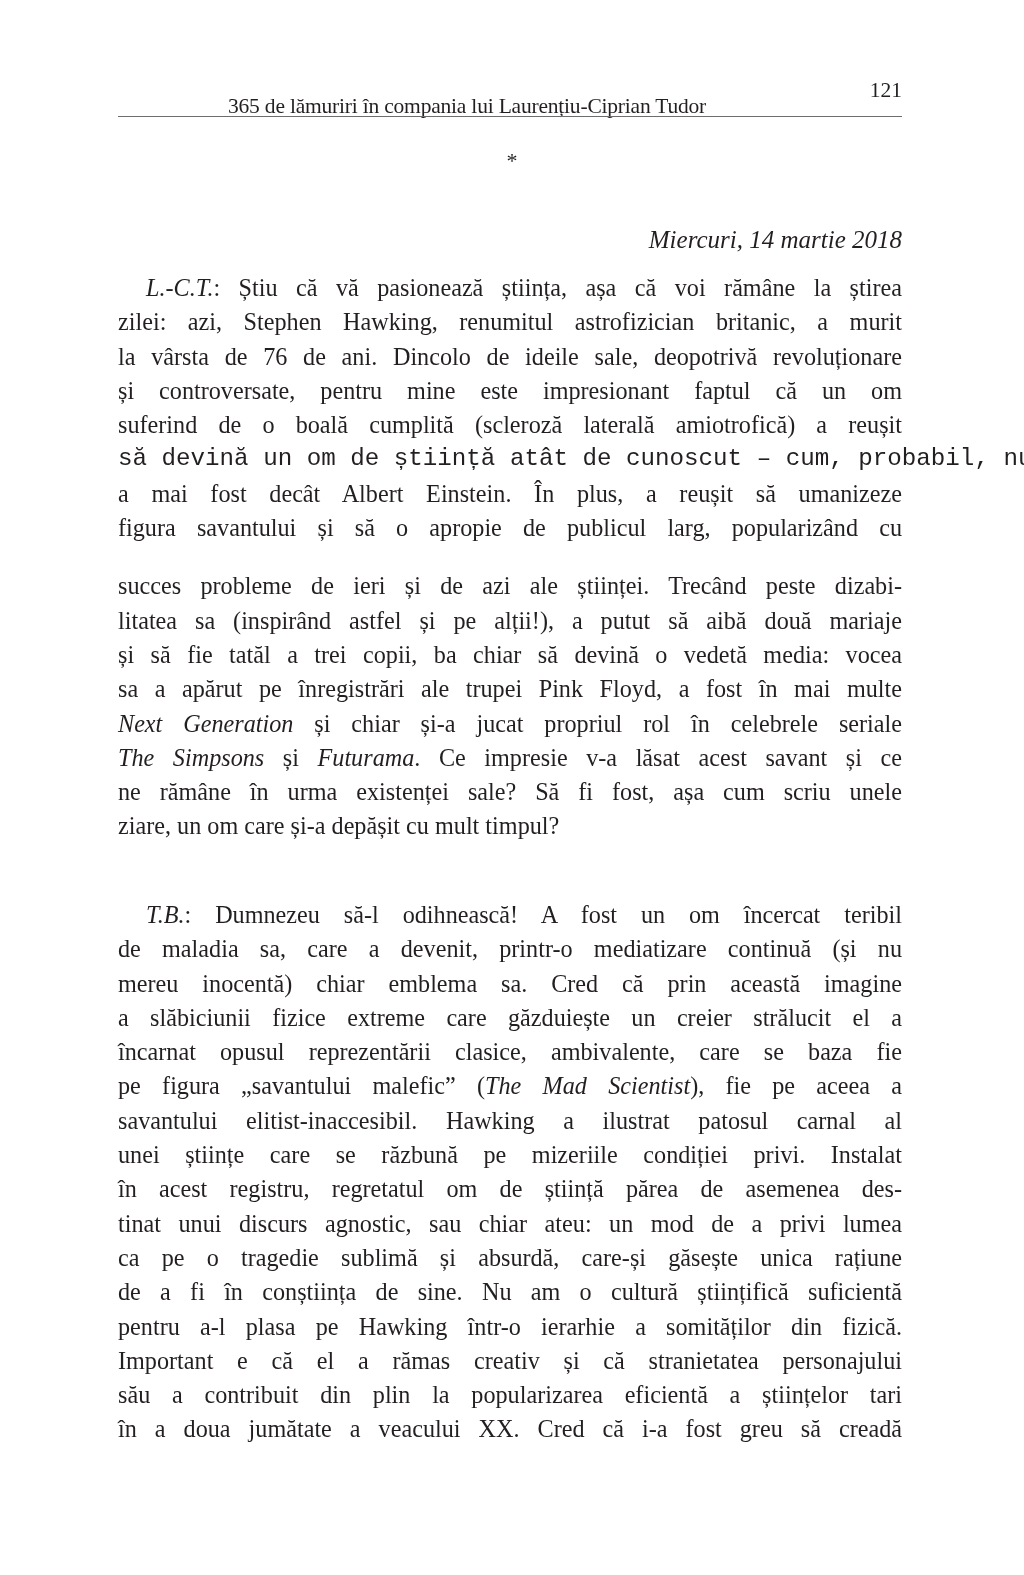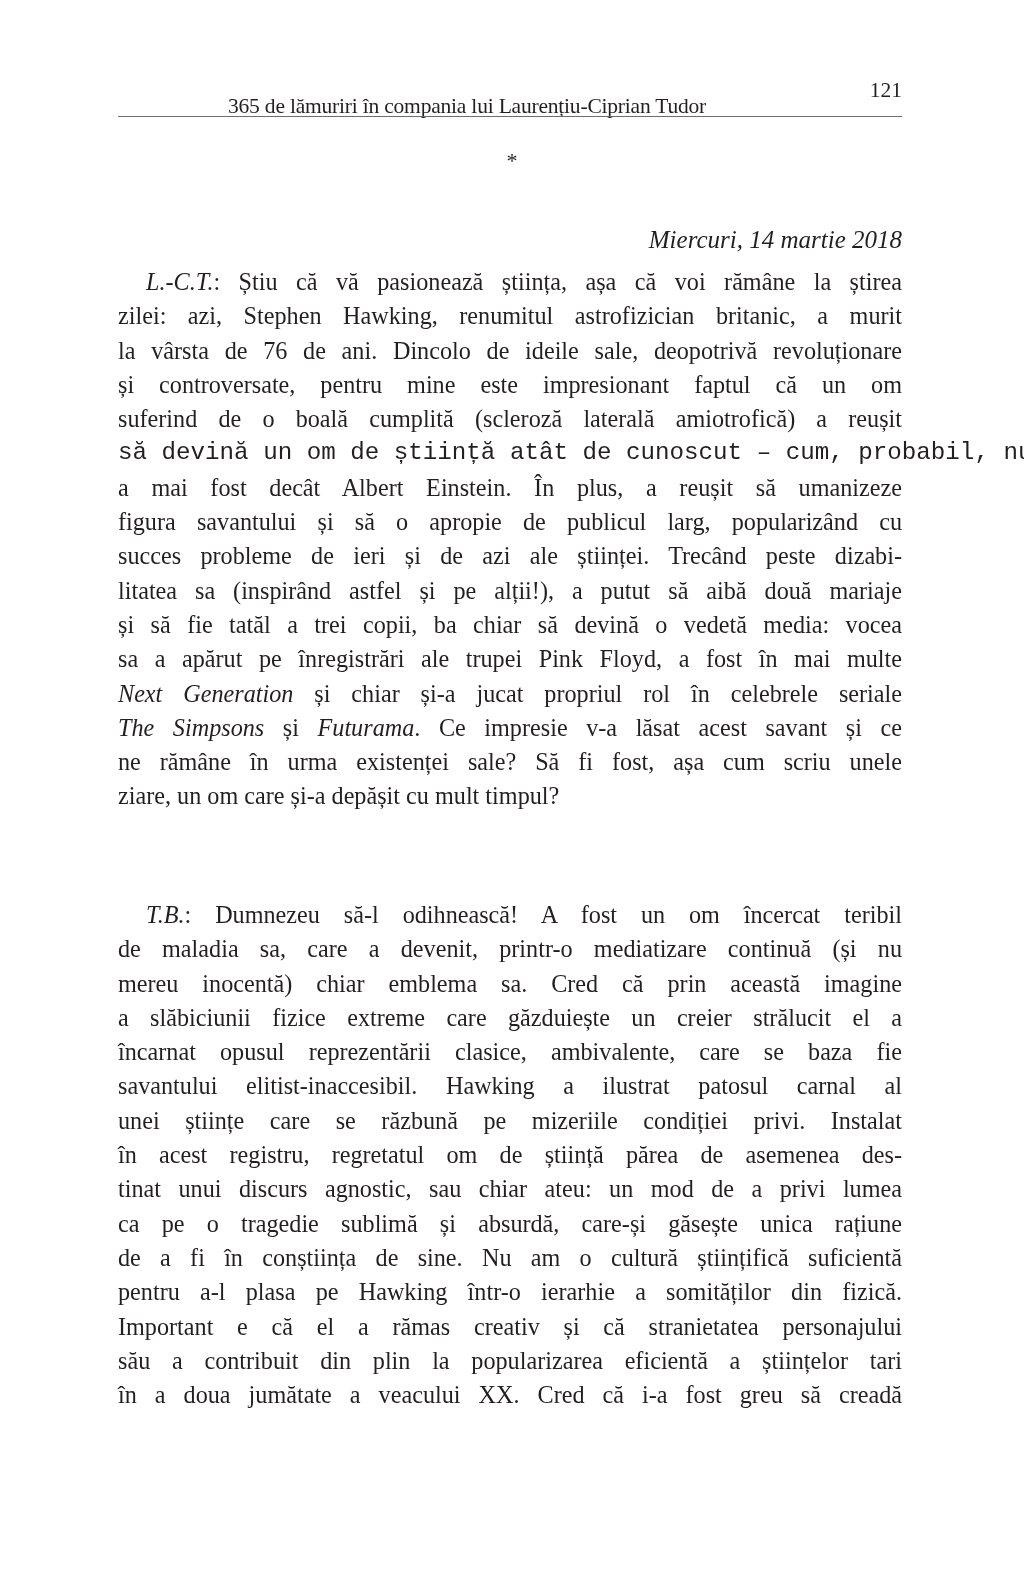--- a/index.html
+++ b/index.html
@@ -9,21 +9,21 @@
   .header-title { position: absolute; left: 110px; top: 0; font-size: 21.5px; letter-spacing: -0.2px; margin-top: 16px; }
   .page-number { position: absolute; right: 0; top: 0; font-size: 21.5px; }
   .header-rule { position: absolute; left: 118px; top: 116px; width: 784px; height: 0; border-top: 1.5px solid #6d6d6d; }
   .asterisk { position: absolute; left: 0; width: 1024px; top: 148px; text-align: center; font-size: 22px; }
   .date { position: absolute; right: 122px; top: 226px; font-style: italic; font-size: 25px; }
   .para { position: absolute; left: 118px; width: 784px; }
   .line { display: block; height: 34.3px; line-height: 34.3px; font-size: 24.2px;
           text-align: justify; text-align-last: justify; white-space: nowrap; overflow: visible; }
   .line.last { text-align-last: left; }
   .line.indent { padding-left: 28px; }
-  .p1 { top: 265px; }
+  .p1 { top: 271px; }
   .p2 { top: 898px; font-family: Liberation Serif, serif; }
   i, .it { font-style: italic; }
 </style>
 </head>
 <body>
 
 <div class="header">
   <span class="header-title">365 de lămuriri în compania lui Laurențiu-Ciprian Tudor</span>
   <span class="page-number">121</span>
 </div>
@@ -34,36 +34,37 @@
 
 <div class="para p1">
   <span class="line indent" style="display: block;"><span style="white-space: nowrap;"><i>L.-C.T.</i><span>: Știu că vă pasionează știința, așa că voi rămâne la știrea</span></span></span>
   <span class="line" style="display: block;"><span style="white-space: nowrap;">zilei: azi, Stephen Hawking, renumitul astrofizician britanic, a murit</span></span>
   <span class="line" style="display: block;"><span style="white-space: nowrap;">la vârsta de 76 de ani. Dincolo de ideile sale, deopotrivă revoluționare</span></span>
   <span class="line" style="display: block;"><span style="white-space: nowrap;">și controversate, pentru mine este impresionant faptul că un om</span></span>
   <span class="line" style="display: block;"><span style="white-space: nowrap;">suferind de o boală cumplită (scleroză laterală amiotrofică) a reușit</span></span>
   <span class="line" style="display: block; font-family: Liberation Mono, monospace;"><span style="white-space: nowrap;">să devină un om de știință atât de cunoscut – cum, probabil, nu</span></span>
   <span class="line" style="display: block;"><span style="white-space: nowrap;">a mai fost decât Albert Einstein. În plus, a reușit să umanizeze</span></span>
   <span class="line" style="display: block;"><span style="white-space: nowrap;">figura savantului și să o apropie de publicul larg, popularizând cu</span></span>
-  <span class="line" style="display: block;"><span style="white-space: nowrap;">succes probleme de ieri și de azi ale științei. Trecând peste dizabi-</span></span>
+  <span class="line" style="display: block; margin-top: 24px;"><span style="white-space: nowrap;">succes probleme de ieri și de azi ale științei. Trecând peste dizabi-</span></span>
   <span class="line" style="display: block;"><span style="white-space: nowrap;">litatea sa (inspirând astfel și pe alții!), a putut să aibă două mariaje</span></span>
   <span class="line" style="display: block;"><span style="white-space: nowrap;">și să fie tatăl a trei copii, ba chiar să devină o vedetă media: vocea</span></span>
   <span class="line" style="display: block;"><span style="white-space: nowrap;">sa a apărut pe înregistrări ale trupei Pink Floyd, a fost în mai multe</span></span>
   <span class="line" style="display: block;"><span style="white-space: nowrap;"><i>Next Generation</i><span> și chiar și-a jucat propriul rol în celebrele seriale</span></span></span>
   <span class="line" style="display: block;"><span style="white-space: nowrap;"><i>The Simpsons</i><span> și </span><i>Futurama</i><span>. Ce impresie v-a lăsat acest savant și ce</span></span></span>
   <span class="line" style="display: block;"><span style="white-space: nowrap;">ne rămâne în urma existenței sale? Să fi fost, așa cum scriu unele</span></span>
   <span class="line last">ziare, un om care și-a depășit cu mult timpul?</span>
 </div>
 
 <div class="para p2">
   <span class="line indent" style="display: block;"><span style="white-space: nowrap;"><i>T.B.</i><span>: Dumnezeu să-l odihnească! A fost un om încercat teribil</span></span></span>
   <span class="line" style="display: block;"><span style="white-space: nowrap;">de maladia sa, care a devenit, printr-o mediatizare continuă (și nu</span></span>
   <span class="line" style="display: block;"><span style="white-space: nowrap;">mereu inocentă) chiar emblema sa. Cred că prin această imagine</span></span>
   <span class="line" style="display: block;"><span style="white-space: nowrap;">a slăbiciunii fizice extreme care găzduiește un creier strălucit el a</span></span>
   <span class="line" style="display: block;"><span style="white-space: nowrap;">încarnat opusul reprezentării clasice, ambivalente, care se baza fie</span></span>
+  <span class="line" style="display: block;"><span style="white-space: nowrap; letter-spacing: -0.000236742px;"><span>pe figura „savantului malefic” (</span><i>The Mad Scientist</i><span>), fie pe aceea a</span></span></span>
   <span class="line" style="display: block;"><span style="white-space: nowrap;">savantului elitist-inaccesibil. Hawking a ilustrat patosul carnal al</span></span>
   <span class="line" style="display: block;"><span style="white-space: nowrap;">unei științe care se răzbună pe mizeriile condiției privi. Instalat</span></span>
   <span class="line" style="display: block;"><span style="white-space: nowrap;">în acest registru, regretatul om de știință părea de asemenea des-</span></span>
   <span class="line" style="display: block;"><span style="white-space: nowrap;">tinat unui discurs agnostic, sau chiar ateu: un mod de a privi lumea</span></span>
   <span class="line" style="display: block;"><span style="white-space: nowrap;">ca pe o tragedie sublimă și absurdă, care-și găsește unica rațiune</span></span>
   <span class="line" style="display: block;"><span style="white-space: nowrap;">de a fi în conștiința de sine. Nu am o cultură științifică suficientă</span></span>
   <span class="line" style="display: block;"><span style="white-space: nowrap;">pentru a-l plasa pe Hawking într-o ierarhie a somităților din fizică.</span></span>
   <span class="line" style="display: block;"><span style="white-space: nowrap;">Important e că el a rămas creativ și că stranietatea personajului</span></span>
   <span class="line" style="display: block;"><span style="white-space: nowrap;">său a contribuit din plin la popularizarea eficientă a științelor tari</span></span>
   <span class="line" style="display: block;"><span style="white-space: nowrap;">în a doua jumătate a veacului XX. Cred că i-a fost greu să creadă</span></span>

